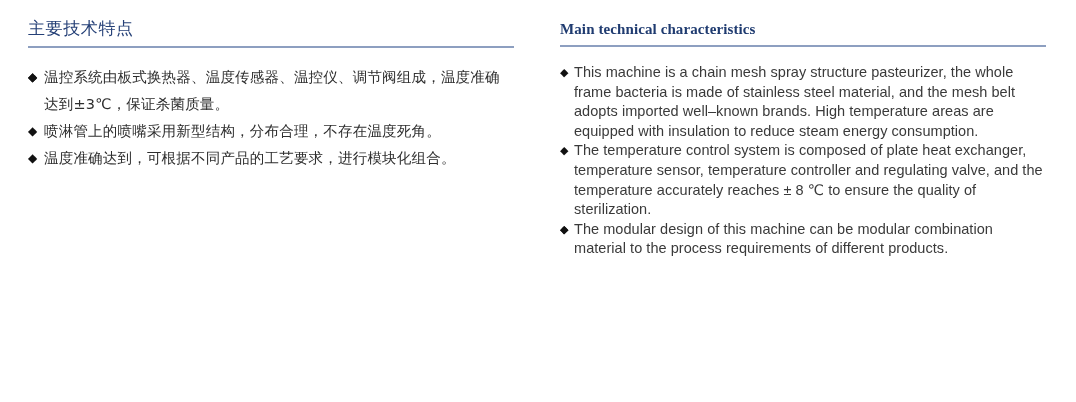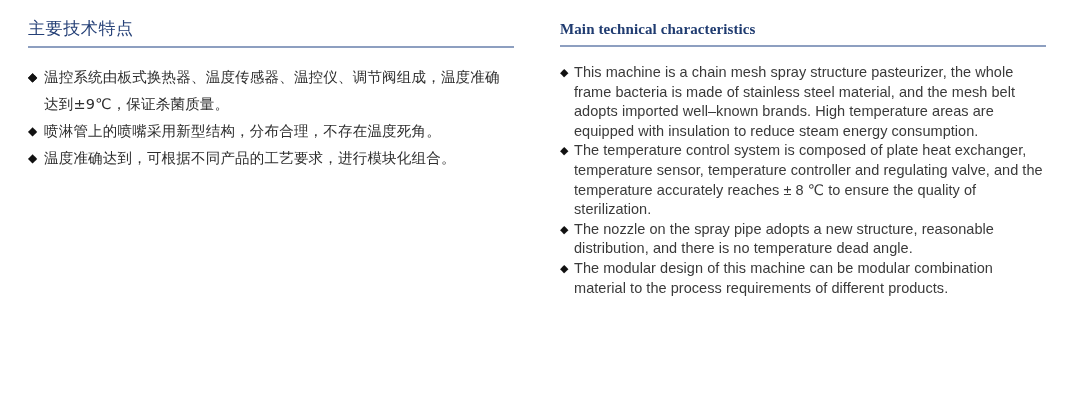--- a/index.html
+++ b/index.html
@@ -134,21 +134,21 @@
       <h2 class="heading-cn">主要技术特点</h2>
       <hr class="rule rule-cn">
     </div>
 
     <ul class="bullets list-cn">
       <li>
         <span class="bullet-icon">◆</span>
       </li>
       <li>
         <span class="bullet-icon">◆</span>
-        <span>温控系统由板式换热器、温度传感器、温控仪、调节阀组成，温度准确达到±9℃，保证杀菌质量。</span>
+        <span>温控系统由板式换热器、温度传感器、温控仪、调节阀组成，温度准确达到±3℃，保证杀菌质量。</span>
       </li>
       <li>
         <span class="bullet-icon">◆</span>
         <span>喷淋管上的喷嘴采用新型结构，分布合理，不存在温度死角。</span>
       </li>
       <li>
         <span class="bullet-icon">◆</span>
         <span>温度准确达到，可根据不同产品的工艺要求，进行模块化组合。</span>
       </li>
     </ul>
@@ -164,21 +164,20 @@
       <li>
         <span class="bullet-icon">◆</span>
         <span>This machine is a chain mesh spray structure pasteurizer, the whole frame bacteria is made of stainless steel material, and the mesh belt adopts imported well–known brands. High temperature areas are equipped with insulation to reduce steam energy consumption.</span>
       </li>
       <li>
         <span class="bullet-icon">◆</span>
         <span>The temperature control system is composed of plate heat exchanger, temperature sensor, temperature controller and regulating valve, and the temperature accurately reaches ± 8 ℃ to ensure the quality of sterilization.</span>
       </li>
       <li>
         <span class="bullet-icon">◆</span>
-        <span>The nozzle on the spray pipe adopts a new structure, reasonable distribution, and there is no temperature dead angle.</span>
       </li>
       <li>
         <span class="bullet-icon">◆</span>
         <span>The modular design of this machine can be modular combination material to the process requirements of different products.</span>
       </li>
     </ul>
   </div>
 
 </div>
 

